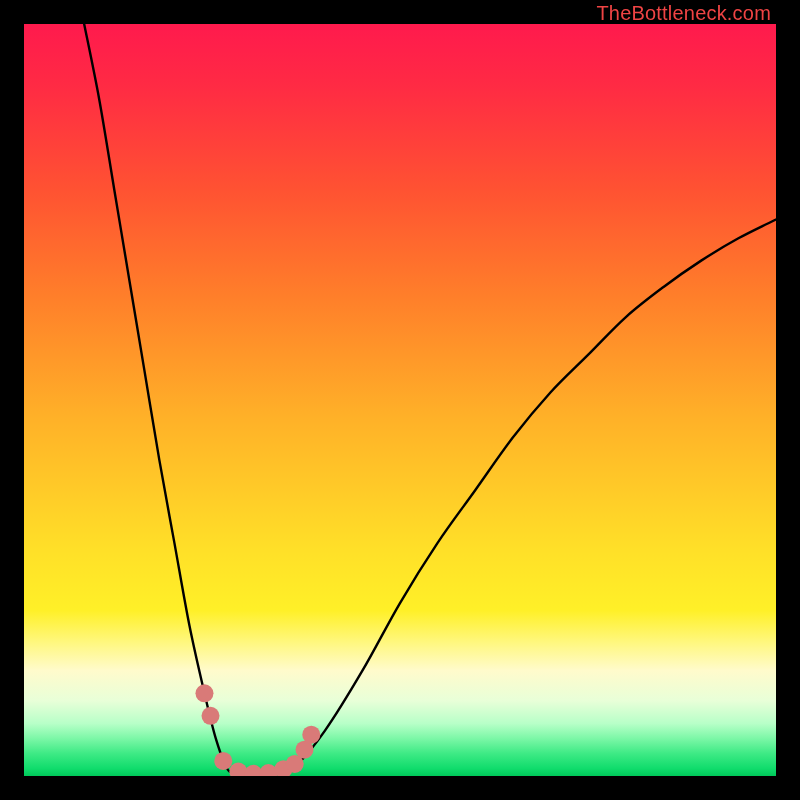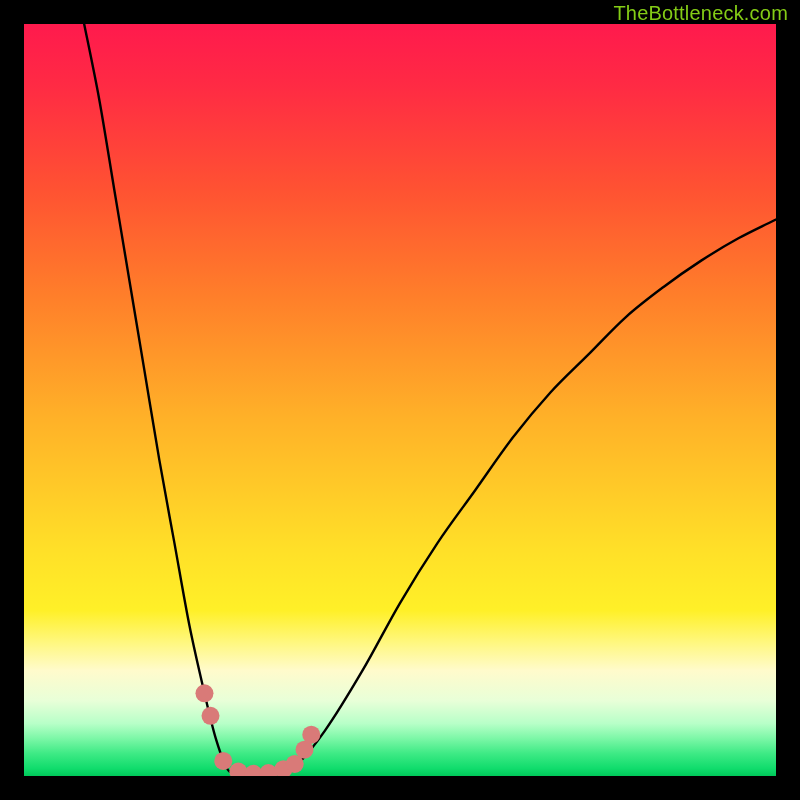--- a/index.html
+++ b/index.html
@@ -31,22 +31,22 @@
       #b8ffc8 93%,
       #7cf7a7 95%,
       #3eea85 97%,
       #10dc6c 99%,
       #00c85a 100%
     );
   }
   .watermark {
     position: absolute;
     top: 2px;
-    right: 12px;
-    color: #84cc16;
+    right: 29px;
+    color: #ef4444;
     font-size: 20px;
     font-weight: 500;
     letter-spacing: 0.2px;
     z-index: 10;
   }
   svg.plot {
     position: absolute;
     left: 0;
     top: 0;
     width: 752px;

